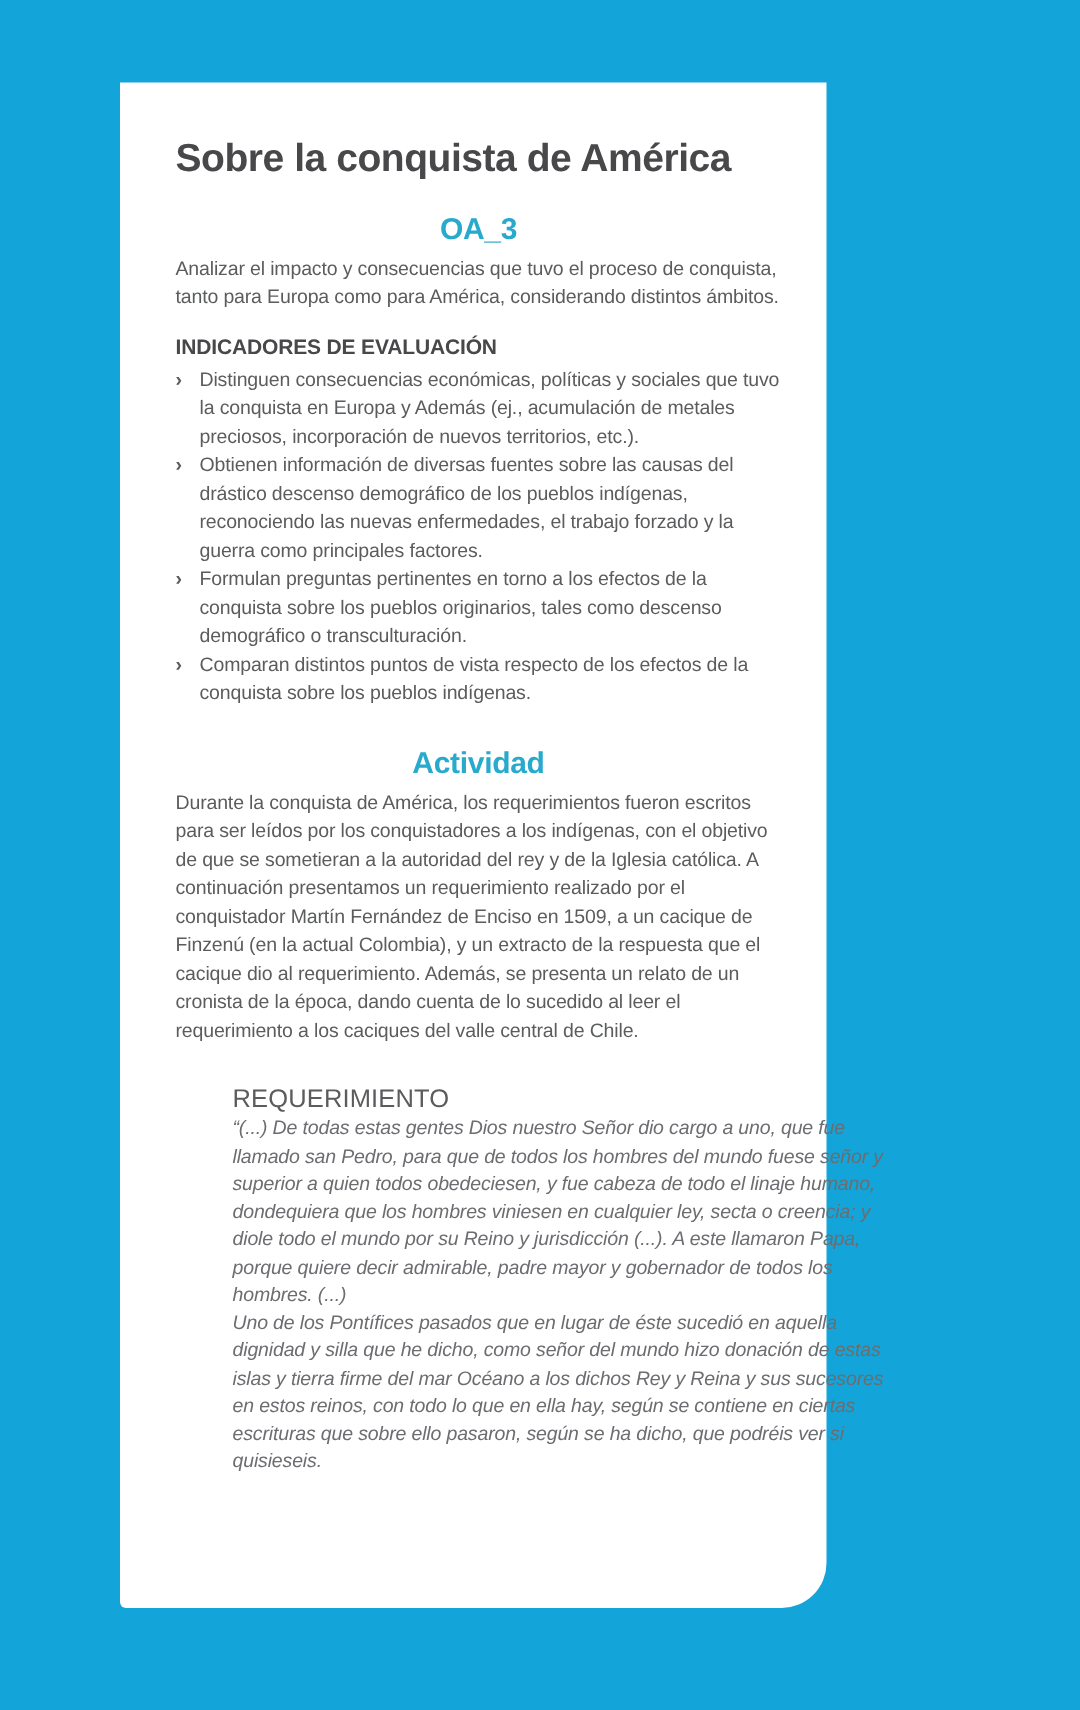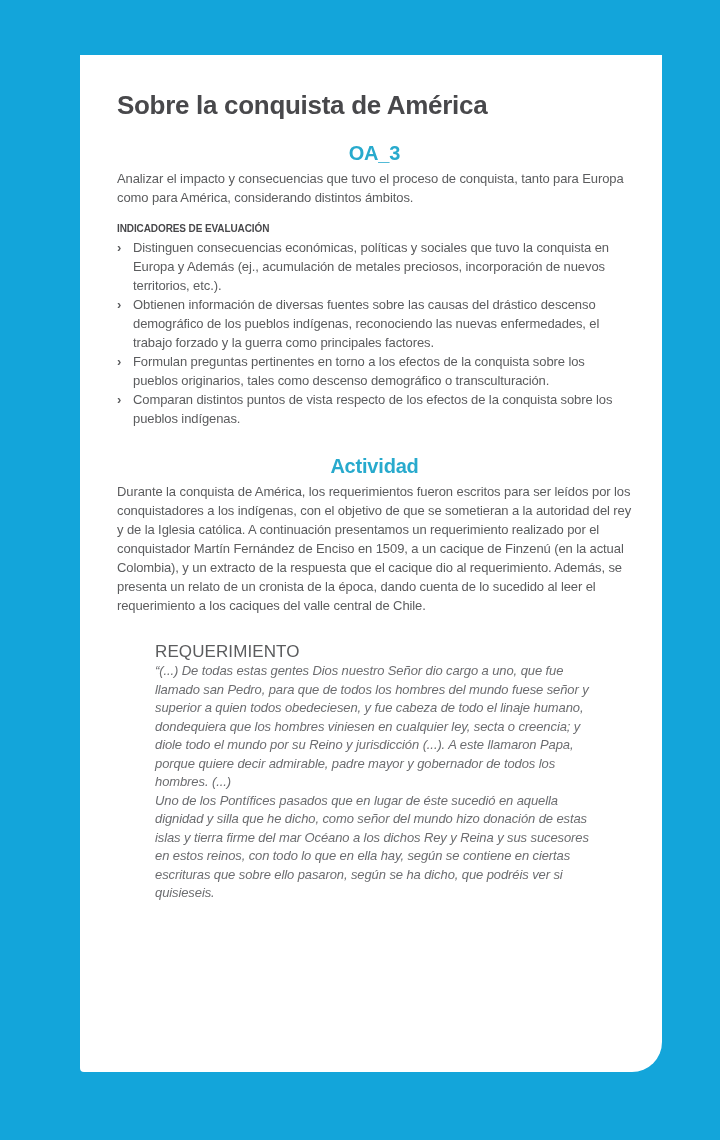--- a/index.html
+++ b/index.html
@@ -7,21 +7,21 @@
   body {
     background: #13A5DA;
     font-family: "Liberation Sans", "DejaVu Sans", sans-serif;
     position: relative;
     overflow: hidden;
   }
   .card {
     position: absolute;
     left: 80px;
     top: 55px;
-    width: 582px;
+    width: 471px;
     height: 1017px;
     background: #FFFFFF;
     border-radius: 0 0 30px 4px;
     padding: 35px 30px 16px 37px;
   }
   h1.doc-title {
     font-size: 26px;
     font-weight: bold;
     color: #48484B;
     letter-spacing: -0.3px;
@@ -36,21 +36,21 @@
     text-align: center;
   }
   .body-text, .li-text {
     font-size: 13px;
     line-height: 19px;
     color: #5B5C5E;
     letter-spacing: -0.1px;
   }
   section.oa { margin-bottom: 15px; }
   h3.indicators-heading {
-    font-size: 10px;
+    font-size: 14px;
     font-weight: bold;
     color: #48484B;
     margin-top: 16px;
     margin-bottom: 4px;
     letter-spacing: -0.1px;
   }
   ul.indicator-list { list-style: none; }
   ul.indicator-list li {
     display: flex;
     align-items: flex-start;

